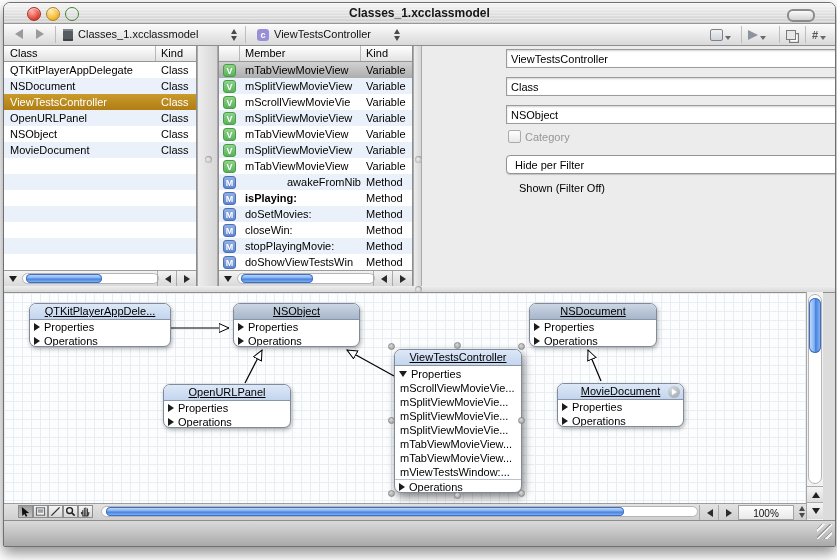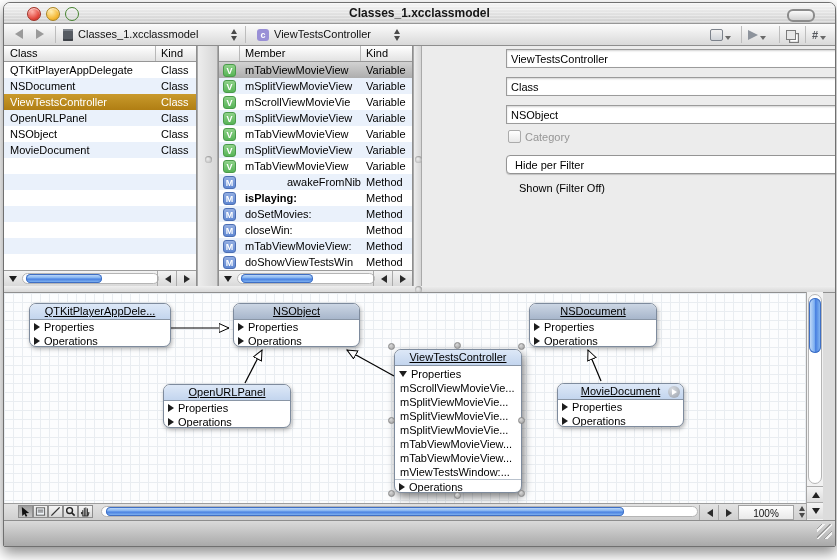--- a/index.html
+++ b/index.html
@@ -266,21 +266,21 @@
         <span class="c1" style="left:26px;">doSetMovies:</span>
             <span class="kindcell" style="left:147px;">Method</span>
           </div>
       <div class="trow" style="top:160px;">
         <span class="badge m">M</span>
         <span class="c1" style="left:26px;">closeWin:</span>
             <span class="kindcell" style="left:147px;">Method</span>
           </div>
       <div class="trow" style="top:176px;">
         <span class="badge m">M</span>
-        <span class="c1" style="left:26px;">mTabViewMovieView:</span>
+        <span class="c1" style="left:26px;">stopPlayingMovie:</span>
             <span class="kindcell" style="left:147px;">Method</span>
           </div>
       <div class="trow" style="top:192px;">
         <span class="badge m">M</span>
         <span class="c1" style="left:26px;">doShowViewTestsWin</span>
             <span class="kindcell" style="left:147px;">Method</span>
           </div>
     </div>
     <div class="abs scrollrow" style="left:0;right:0;bottom:0;">
       <div class="disc"></div>

